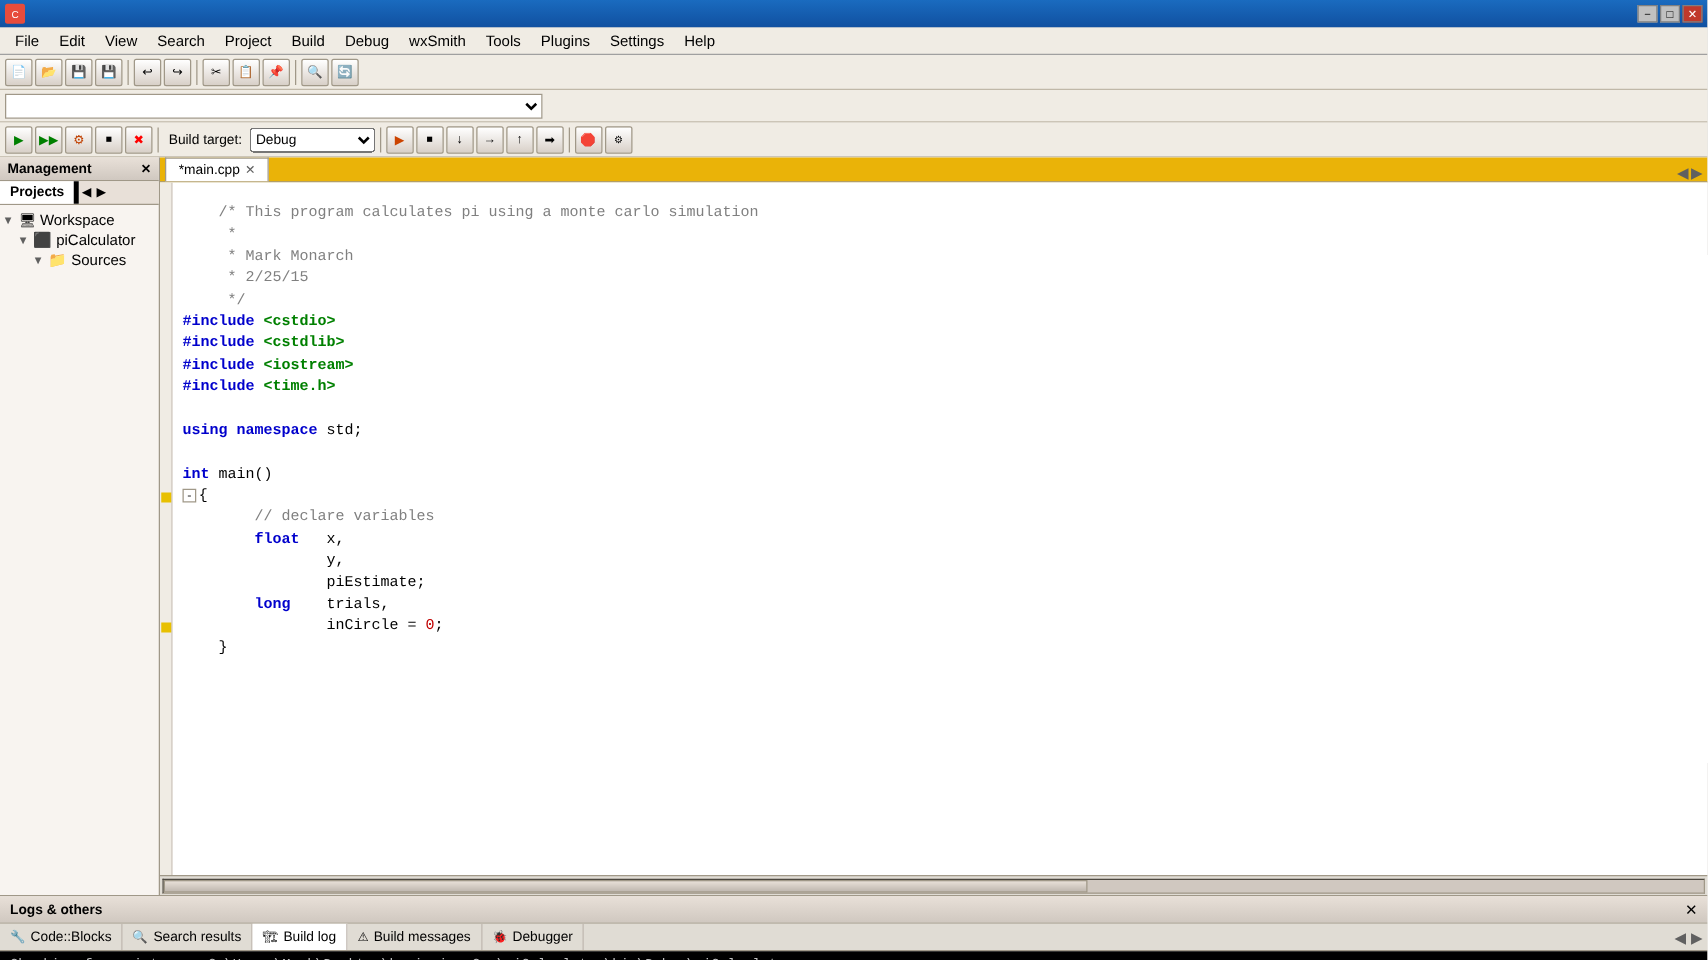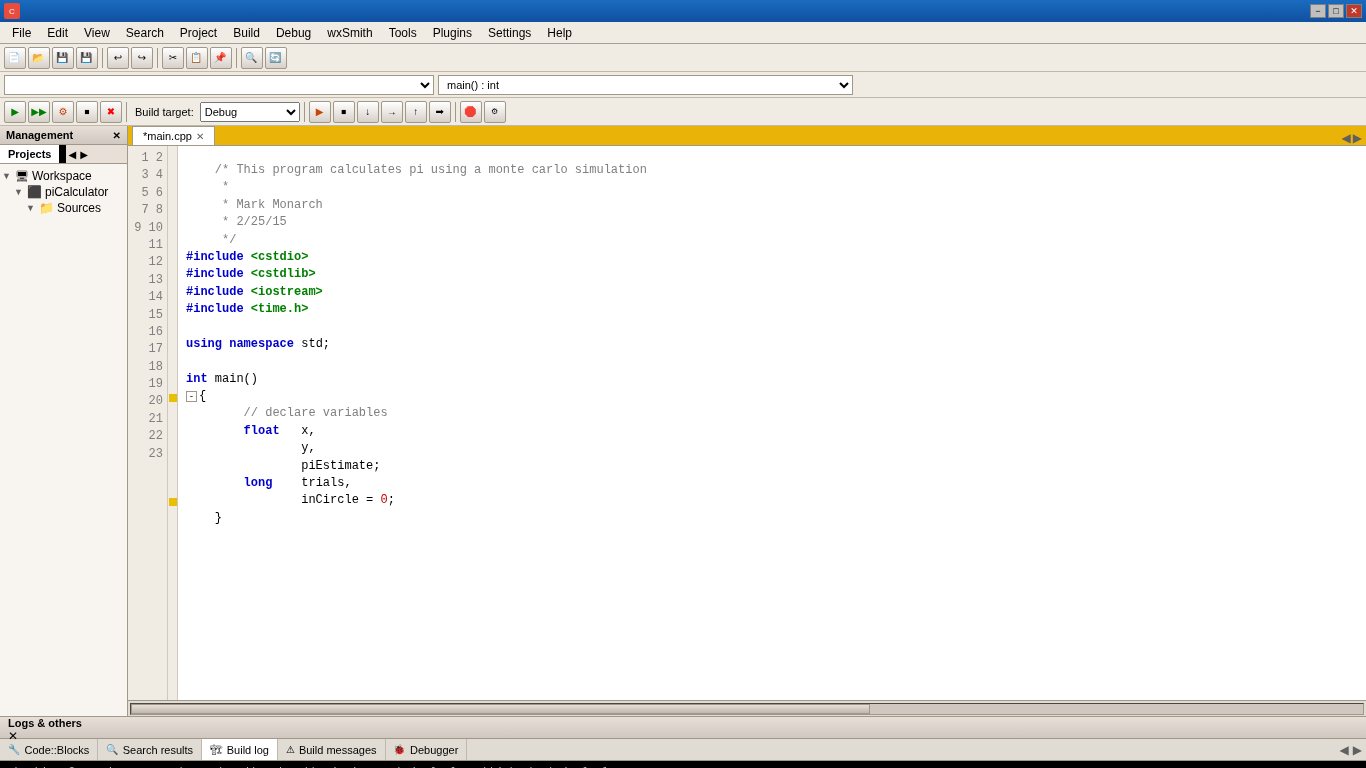--- a/index.html
+++ b/index.html
@@ -128,21 +128,21 @@
     #mgmt-close { cursor: pointer; font-size: 10px; }
     #proj-tabs {
       display: flex;
       border-bottom: 1px solid #a09888;
       background: #e8e0d8;
     }
     .proj-tab {
       padding: 3px 8px;
       font-size: 11px;
       cursor: pointer;
-      border-right: 7px solid #000000;
+      border-right: 4px solid #000000;
     }
     .proj-tab.active { background: white; font-weight: bold; }
     .proj-nav { display: flex; align-items: center; }
     .proj-nav-btn { font-size: 10px; cursor: pointer; padding: 2px; }
 
     #tree-area {
       flex: 1;
       padding: 4px 2px;
       overflow: auto;
       font-size: 12px;
@@ -257,24 +257,24 @@
     
     #logs-panel {
       height: 130px;
       background: #f8f4f0;
       border-top: 1px solid #a09888;
     }
     #logs-header {
       background: linear-gradient(to bottom, #e8e0d8, #d0c8c0);
       height: 22px;
       display: flex;
+      align-items: center;
       justify-content: space-between;
       padding: 0 8px;
       border-bottom: 1px solid #a09888;
-      flex-direction: column;
     }
     #logs-title { font-size: 11px; font-weight: bold; }
     #logs-close { cursor: pointer; font-size: 12px; }
     #logs-tabs {
       display: flex;
       background: #e0dcd4;
       border-bottom: 1px solid #a09888;
       align-items: center;
       height: 22px;
     }
@@ -364,23 +364,20 @@
   <div class="tb-btn">📋</div>
   <div class="tb-btn">📌</div>
   <div class="tb-sep"></div>
   <div class="tb-btn">🔍</div>
   <div class="tb-btn">🔄</div>
 </div>
 
 <div id="func-toolbar">
   <select class="func-dropdown" id="file-dropdown">
     <option></option>
-  </select>
-  <select class="func-dropdown" id="func-dropdown-select">
-    <option>main() : int</option>
   </select>
 </div>
 
 <div id="debug-toolbar">
   <div class="tb-btn" style="color:green;">▶</div>
   <div class="tb-btn" style="color:green;">▶▶</div>
   <div class="tb-btn" style="color:#c04000;">⚙</div>
   <div class="tb-btn">⏹</div>
   <div class="tb-btn" style="color:red;">✖</div>
   <div class="tb-sep"></div>
@@ -439,43 +436,20 @@
         <span>*main.cpp</span>
         <span class="tab-close">✕</span>
       </div>
       <div id="tab-nav">
         <span>◀</span>
         <span>▶</span>
       </div>
     </div>
 
     <div id="code-area">
-      <div id="line-numbers">1
-2
-3
-4
-5
-6
-7
-8
-9
-10
-11
-12
-13
-14
-15
-16
-17
-18
-19
-20
-21
-22
-23</div>
       <div id="code-markers">
 
       <div class="code-marker" style="top: 247.6px;"></div>
           <div class="code-marker" style="top: 352px;"></div>
         </div>
       <div id="code-content"><span class="c-comment">    /* This program calculates pi using a monte carlo simulation</span>
 <span class="c-comment">     *</span>
 <span class="c-comment">     * Mark Monarch</span>
 <span class="c-comment">     * 2/25/15</span>
 <span class="c-comment">     */</span>

